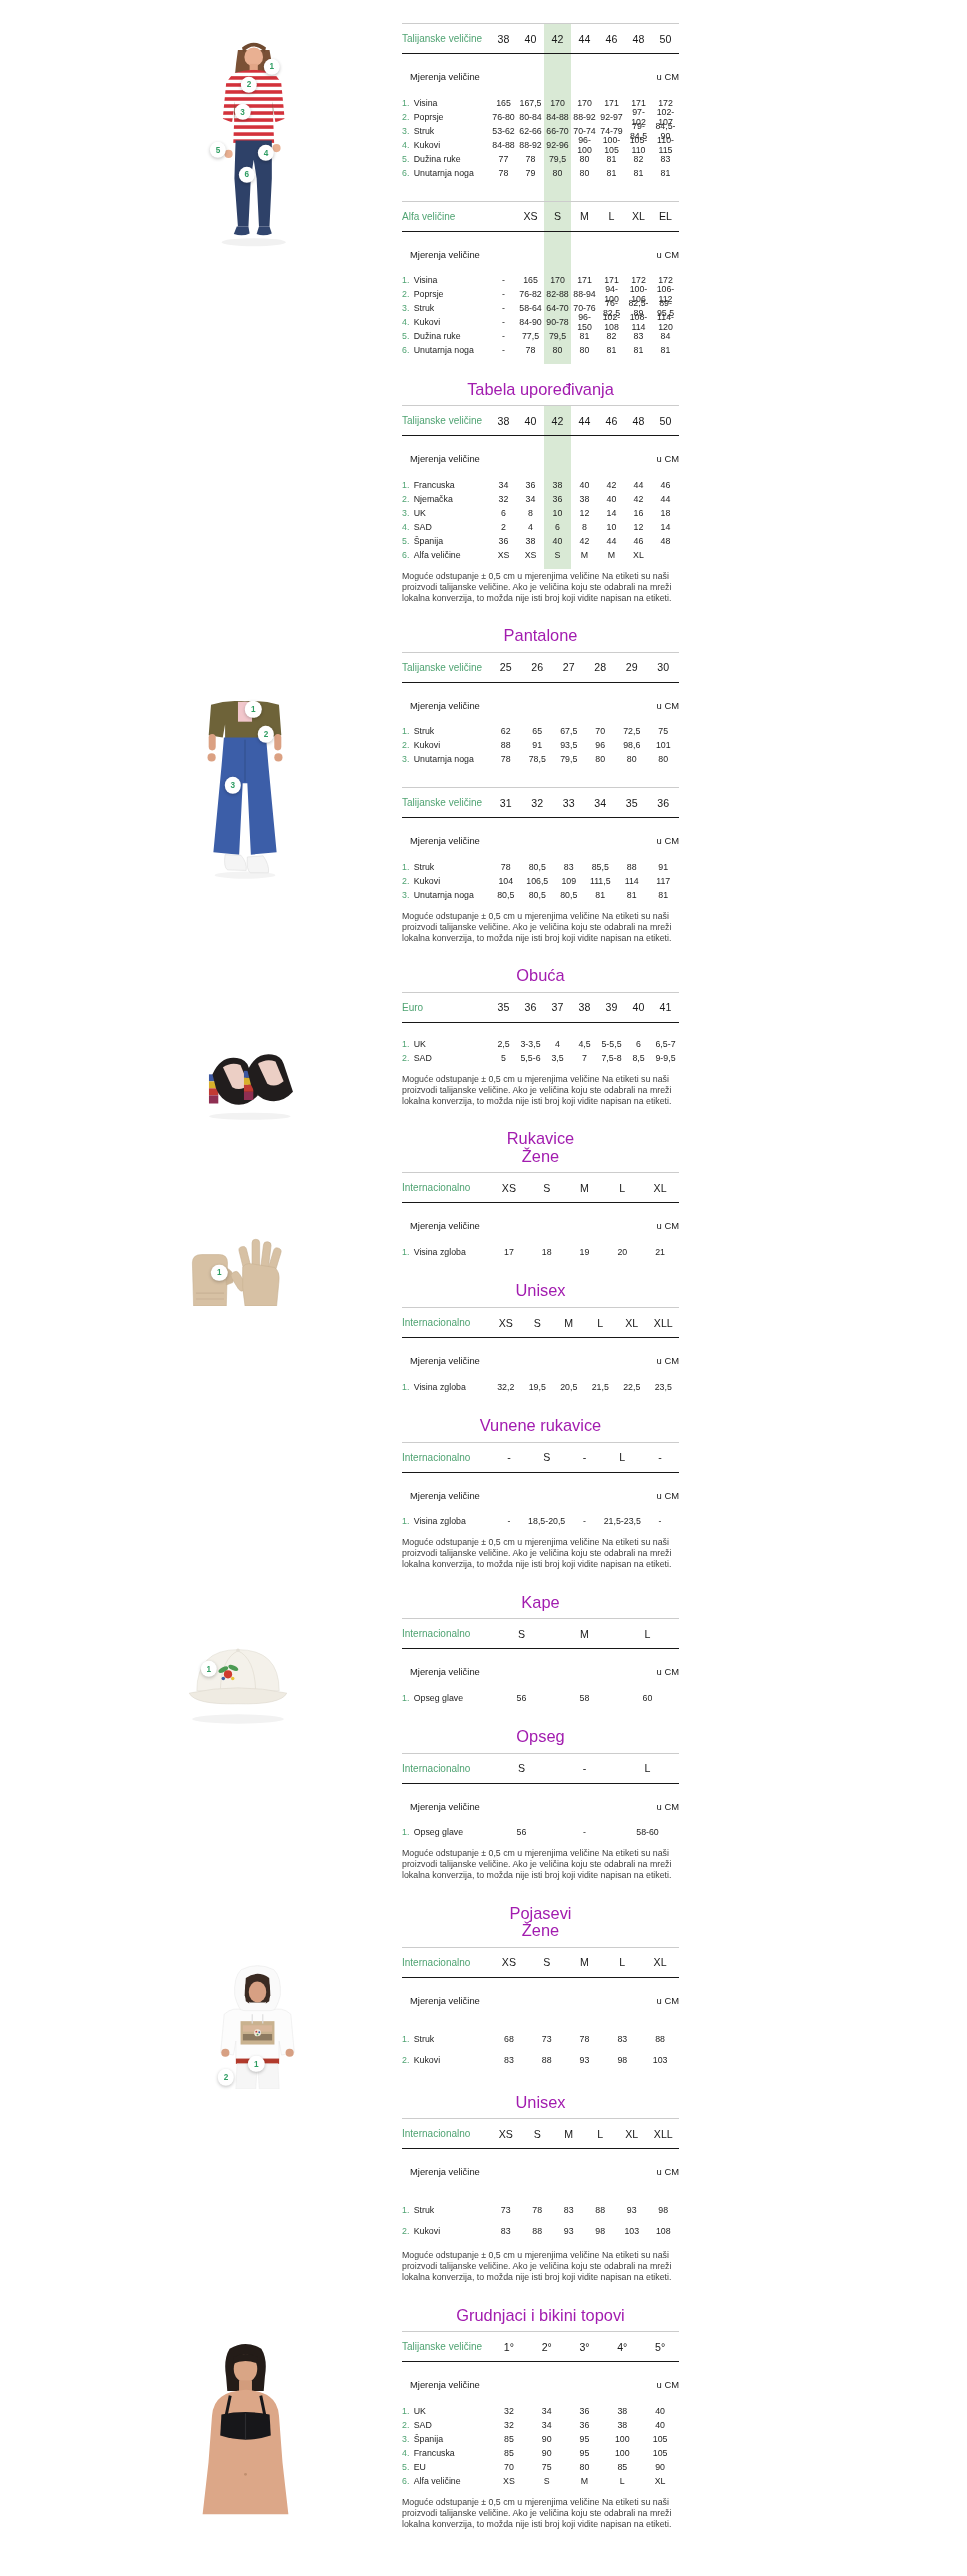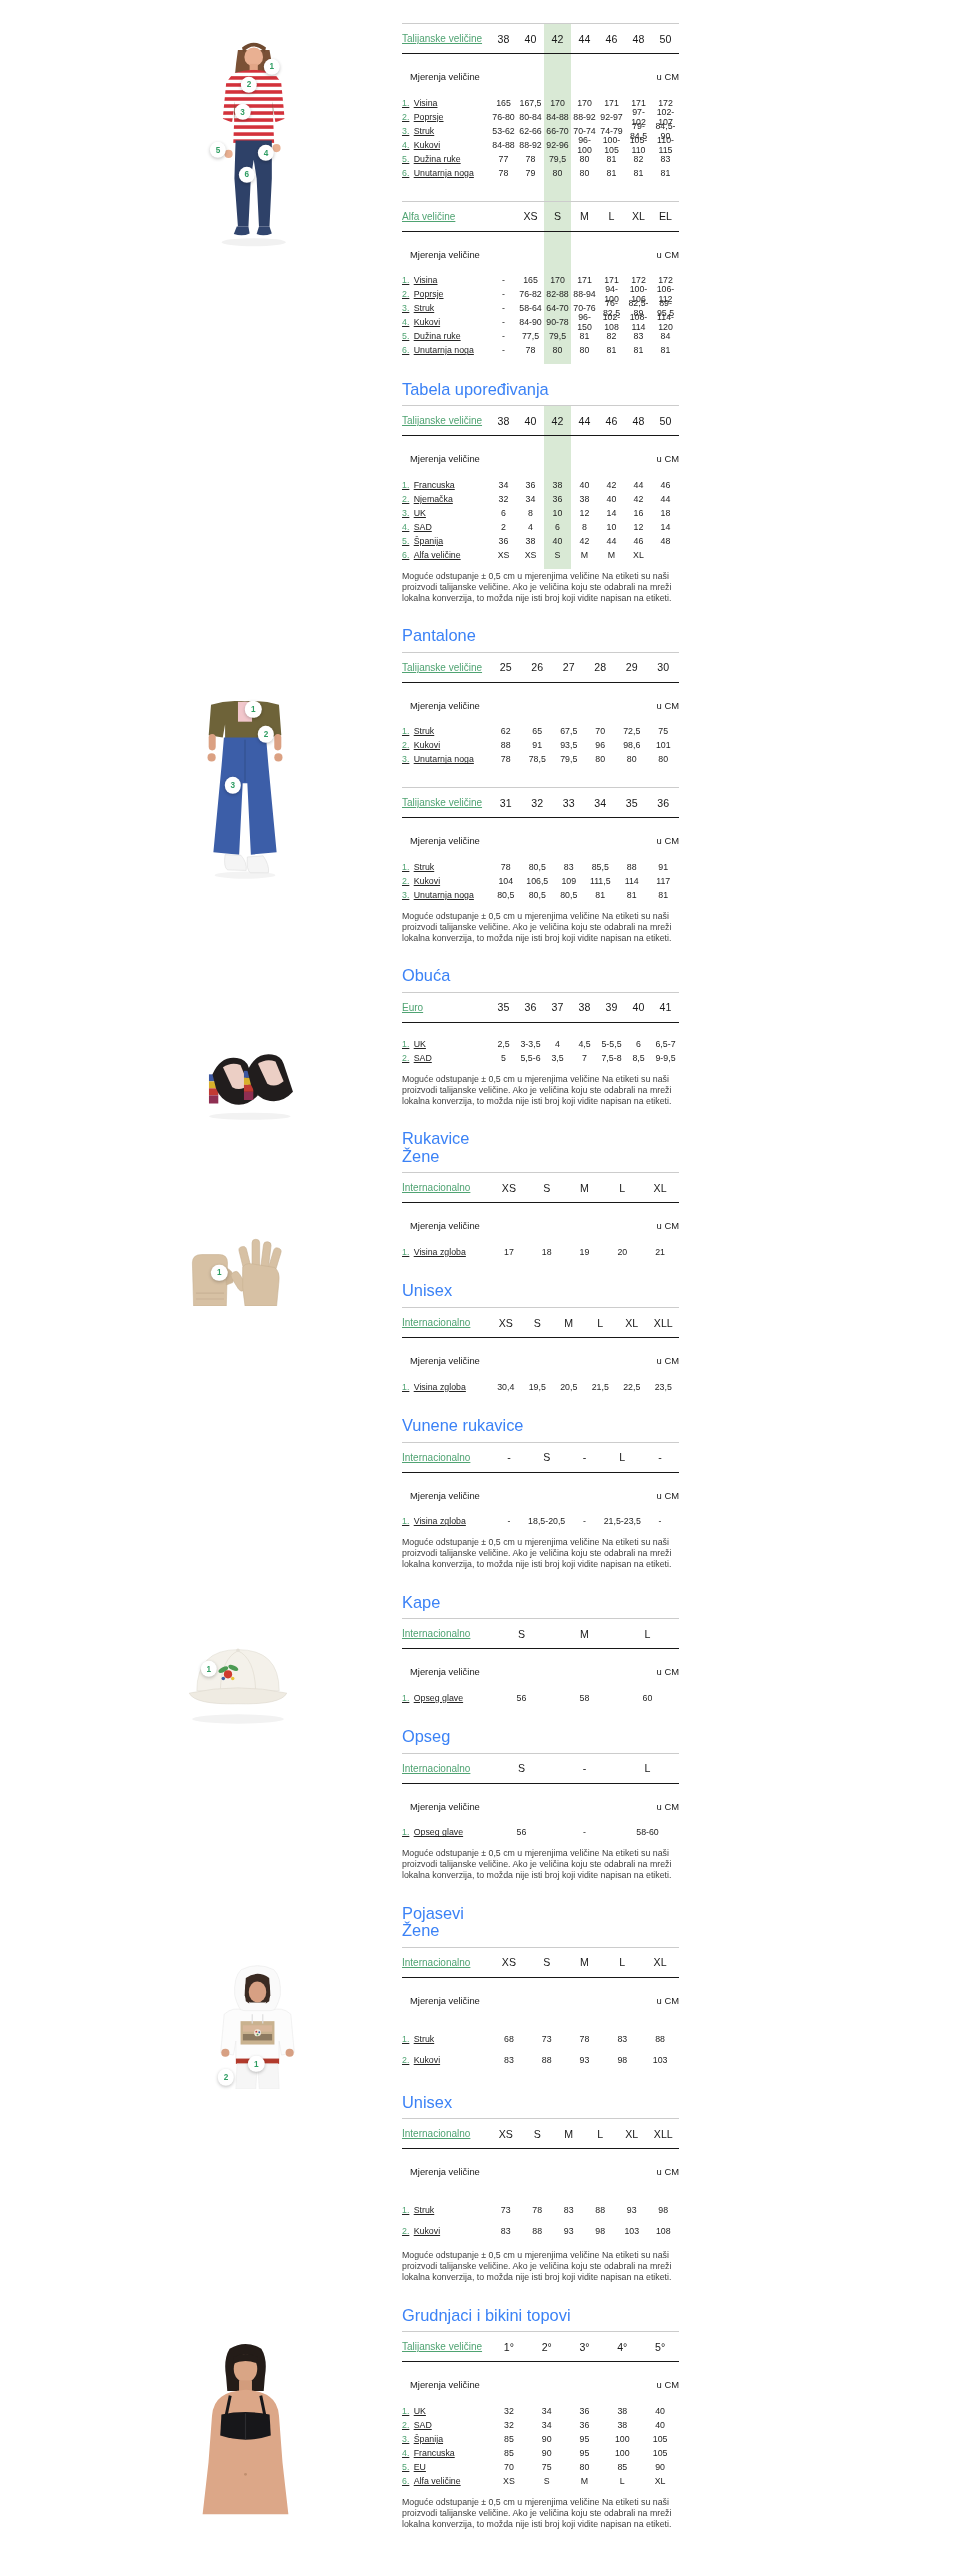--- a/index.html
+++ b/index.html
@@ -12,36 +12,36 @@
   .tables-col{position:absolute;left:402px;top:23px;width:277px;}
   .size-table{position:relative;margin-top:21px;}
   .tables-col > .size-table:first-child{margin-top:0;}
   .section-heading + .size-table{margin-top:0;}
   .hi-band{position:absolute;top:0;bottom:-7px;background:#d9e9d5;z-index:0;}
   .size-table.bridge .hi-band{bottom:-21px;}
   .t-header{
     position:relative;z-index:1;display:flex;align-items:center;height:29px;
     border-top:0.6px solid #cccccc;border-bottom:1.8px solid #171717;
   }
-  .t-label{width:88px;flex:0 0 88px;text-decoration:underline;}
+  .t-label{width:88px;flex:0 0 88px;}
   .accent{color:#4fa372;}
   .t-header .t-label{font-size:10px;}
   .t-col{flex:1 1 0;text-align:center;}
   .t-header .t-col{font-size:10.6px;font-weight:500;color:#181818;}
   .t-measure{
     position:relative;z-index:1;display:flex;justify-content:space-between;align-items:center;
     margin-top:17.6px;height:10px;font-size:9.4px;color:#202020;padding-left:8px;
   }
   .t-rows{position:relative;z-index:1;margin-top:14px;}
   .t-row{display:flex;align-items:center;height:14px;font-size:8.8px;color:#242424;}
   .size-table.roomy .t-rows{margin-top:23.5px;}
   .size-table.roomy .t-row{height:20.5px;}
   .t-row .t-label{display:flex;align-items:baseline;}
   .row-num{color:#4fa372;min-width:11.7px;display:inline-block;}
-  .section-heading{margin:23.5px 0 7px 0;font-size:16.4px;line-height:17.6px;font-weight:500;color:#3b82f6;}
+  .section-heading{margin:23.5px 0 7px 0;font-size:16.4px;line-height:17.6px;font-weight:500;color:#a21caf;text-align:center;}
   .section-heading .line{display:block;}
   .disclaimer{position:relative;z-index:1;font-size:8.8px;line-height:11px;color:#3d3d3d;}
   
   .figure{position:absolute;}
   .fig-model-striped{left:197px;top:32px;width:114px;height:217px;}
   .fig-jeans{left:204px;top:701px;width:82px;height:179px;}
   .fig-shoes{left:204px;top:1051px;width:91px;height:70px;}
   .fig-gloves{left:176px;top:1237px;width:117px;height:69px;}
   .fig-cap{left:182px;top:1632px;width:112px;height:97px;}
   .fig-model-belt{left:216px;top:1965px;width:83px;height:124px;}
@@ -703,21 +703,21 @@
       <div class="t-measure">
         <span>Mjerenja veličine</span>
         <span>u CM</span>
       </div>
       <div class="t-rows">
         <div class="t-row">
           <div class="t-label">
             <span class="row-num">1.</span>
             <span>Visina zgloba</span>
           </div>
-          <div class="t-col">30,4</div>
+          <div class="t-col">32,2</div>
           <div class="t-col">19,5</div>
           <div class="t-col">20,5</div>
           <div class="t-col">21,5</div>
           <div class="t-col">22,5</div>
           <div class="t-col">23,5</div>
         </div>
       </div>
     </div>
     <h2 class="section-heading">
       <span class="line">Vunene rukavice</span>

